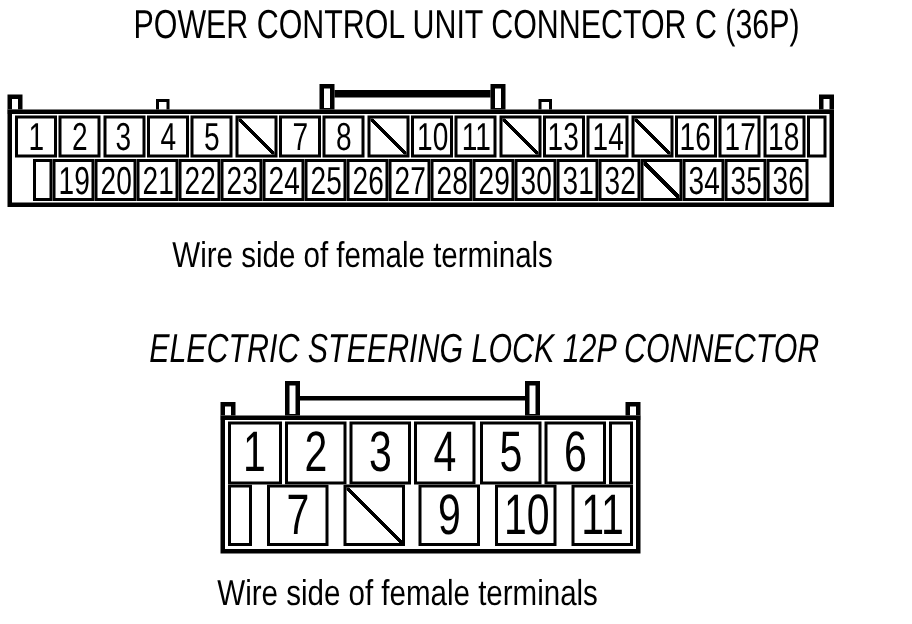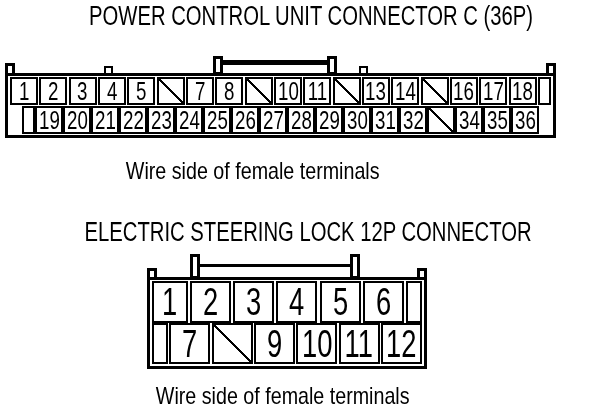--- a/index.html
+++ b/index.html
@@ -1,27 +1,27 @@
 <!DOCTYPE html>
 <html><head>
 <meta charset="utf-8">
 <style>
   html,body{margin:0;padding:0;background:#fff;}
   .page{position:relative;width:608px;height:416px;background:#fff;overflow:hidden;
         font-family:"Liberation Sans",sans-serif;color:#000;}
 
   
-  .title,.caption{position:absolute;text-align:right;white-space:nowrap;line-height:1.15;color:#000;}
+  .title,.caption{position:absolute;text-align:left;white-space:nowrap;line-height:1.15;color:#000;}
   .title{font-size:27px;}
   .caption{font-size:24px;}
   .squeeze{display:inline-block;transform:scaleX(0.75);transform-origin:center;}
   .caption .squeeze{transform:scaleX(0.82);}
   .t1{left:15px;top:1px;width:480px;}
   .cap1{left:87px;top:157px;width:320px;}
-  .t2{left:10px;top:217px;width:480px;}
+  .t2{left:25px;top:217px;width:480px;font-style:italic;}
   .cap2{left:117px;top:382px;width:320px;}
 
   
   .connector{position:absolute;}
   .c36{left:5px;top:53px;width:551px;height:85px;}
   .c12{left:147px;top:254px;width:280px;height:115px;}
 
   .shell{position:absolute;left:0;background:#fff;border:3px solid #000;box-sizing:border-box;}
   .c36 .shell{top:20px;width:551px;height:65px;}
   .c12 .shell{top:23px;width:280px;height:92px;}
@@ -232,23 +232,20 @@
           <div class="cell slash"></div>
           <div class="cell">
             <span class="num">9</span>
           </div>
           <div class="cell">
             <span class="num">10</span>
           </div>
           <div class="cell">
             <span class="num">11</span>
           </div>
-          <div class="cell">
-            <span class="num">12</span>
-          </div>
         </div>
     </div>
   </div>
 
   <div class="caption cap2">
     <span class="squeeze">Wire side of female terminals</span>
   </div>
 
 </div>
 

